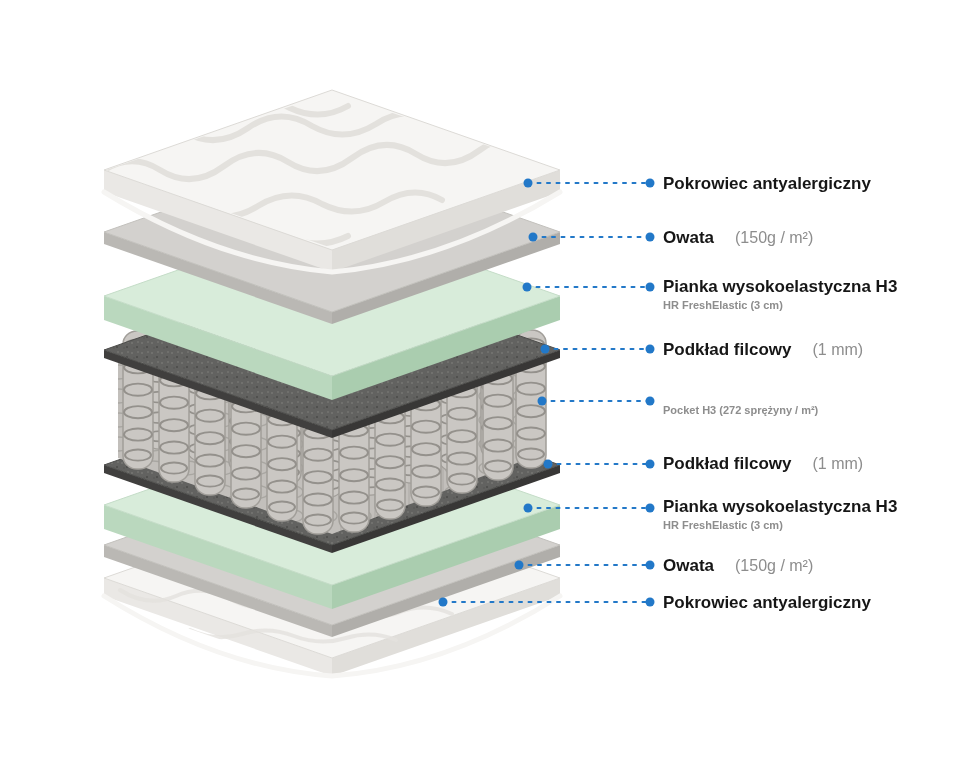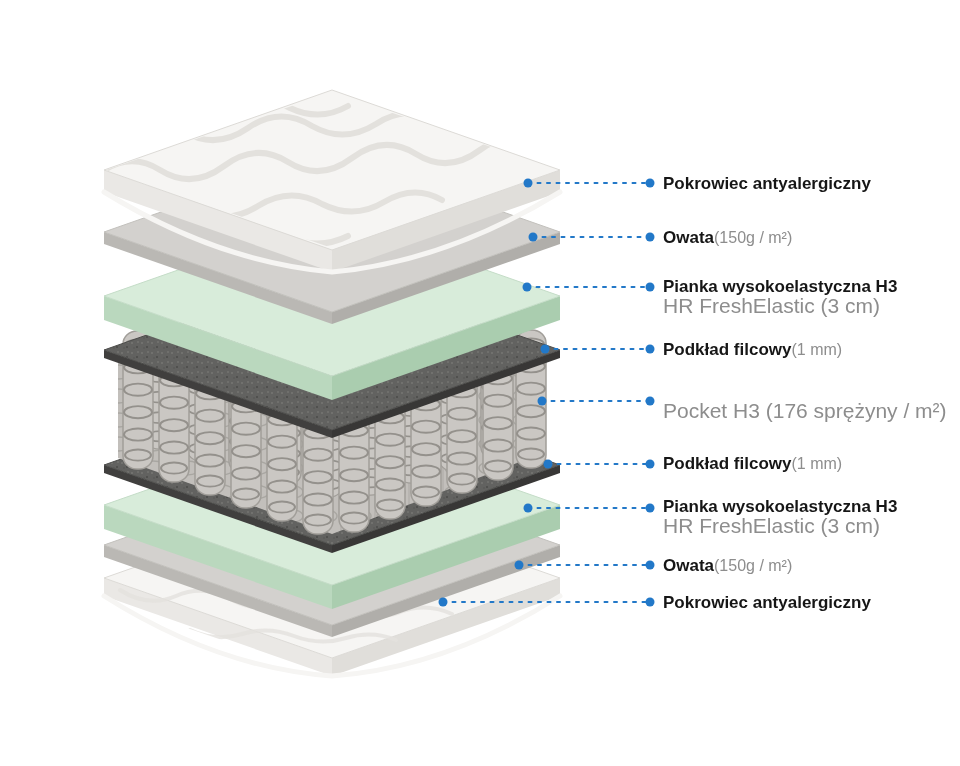--- a/index.html
+++ b/index.html
@@ -32,22 +32,22 @@
   .sp-body     { fill:var(--spring_body); stroke:#a19e99; stroke-width:1.5; }
   .sp-coil     { fill:none; stroke:var(--spring_coil); stroke-width:2; }
 
   
   .leader { stroke:var(--accent_blue); stroke-width:2; stroke-dasharray:3 6.5; stroke-linecap:round; }
   .ldot   { fill:var(--accent_blue); }
 
   
   .label-row { position:absolute; left:663px; transform:translateY(-50%); white-space:nowrap; }
   .lt { font-size:17px; font-weight:700; color:var(--text_primary); line-height:19px; }
-  .ld { font-size:16px; font-weight:400; color:var(--text_secondary); margin-left:0; }
-  .ls { font-size:21px; font-weight:400; color:var(--text_secondary); line-height:19px; }
+  .ld { font-size:16px; font-weight:400; color:var(--text_secondary); margin-left:21px; }
+  .ls { font-size:11px; font-weight:700; color:var(--text_secondary); line-height:19px; }
 </style>
 </head>
 <body>
 
 <div class="stage">
 
   <svg class="diagram" width="960" height="766" viewBox="0 0 960 766">
     <defs>
       <symbol id="spring" viewBox="0 0 32 150" preserveAspectRatio="none">
         <rect x="1" y="1" width="30" height="148" rx="14" class="sp-body"></rect>
@@ -229,21 +229,21 @@
   <div class="label-row" style="top:296px">
     <div><span class="lt">Pianka wysokoelastyczna H3</span></div>
     <div class="ls">HR FreshElastic (3 cm)</div>
   </div>
 
   <div class="label-row" style="top:349px">
     <div><span class="lt">Podkład filcowy</span><span class="ld">(1 mm)</span></div>
   </div>
 
   <div class="label-row" style="top:410px">
-    <div class="ls">Pocket H3 (176 sprężyny / m²)</div>
+    <div class="ls">Pocket H3 (272 sprężyny / m²)</div>
   </div>
 
   <div class="label-row" style="top:463px">
     <div><span class="lt">Podkład filcowy</span><span class="ld">(1 mm)</span></div>
   </div>
 
   <div class="label-row" style="top:516px">
     <div><span class="lt">Pianka wysokoelastyczna H3</span></div>
     <div class="ls">HR FreshElastic (3 cm)</div>
   </div>

